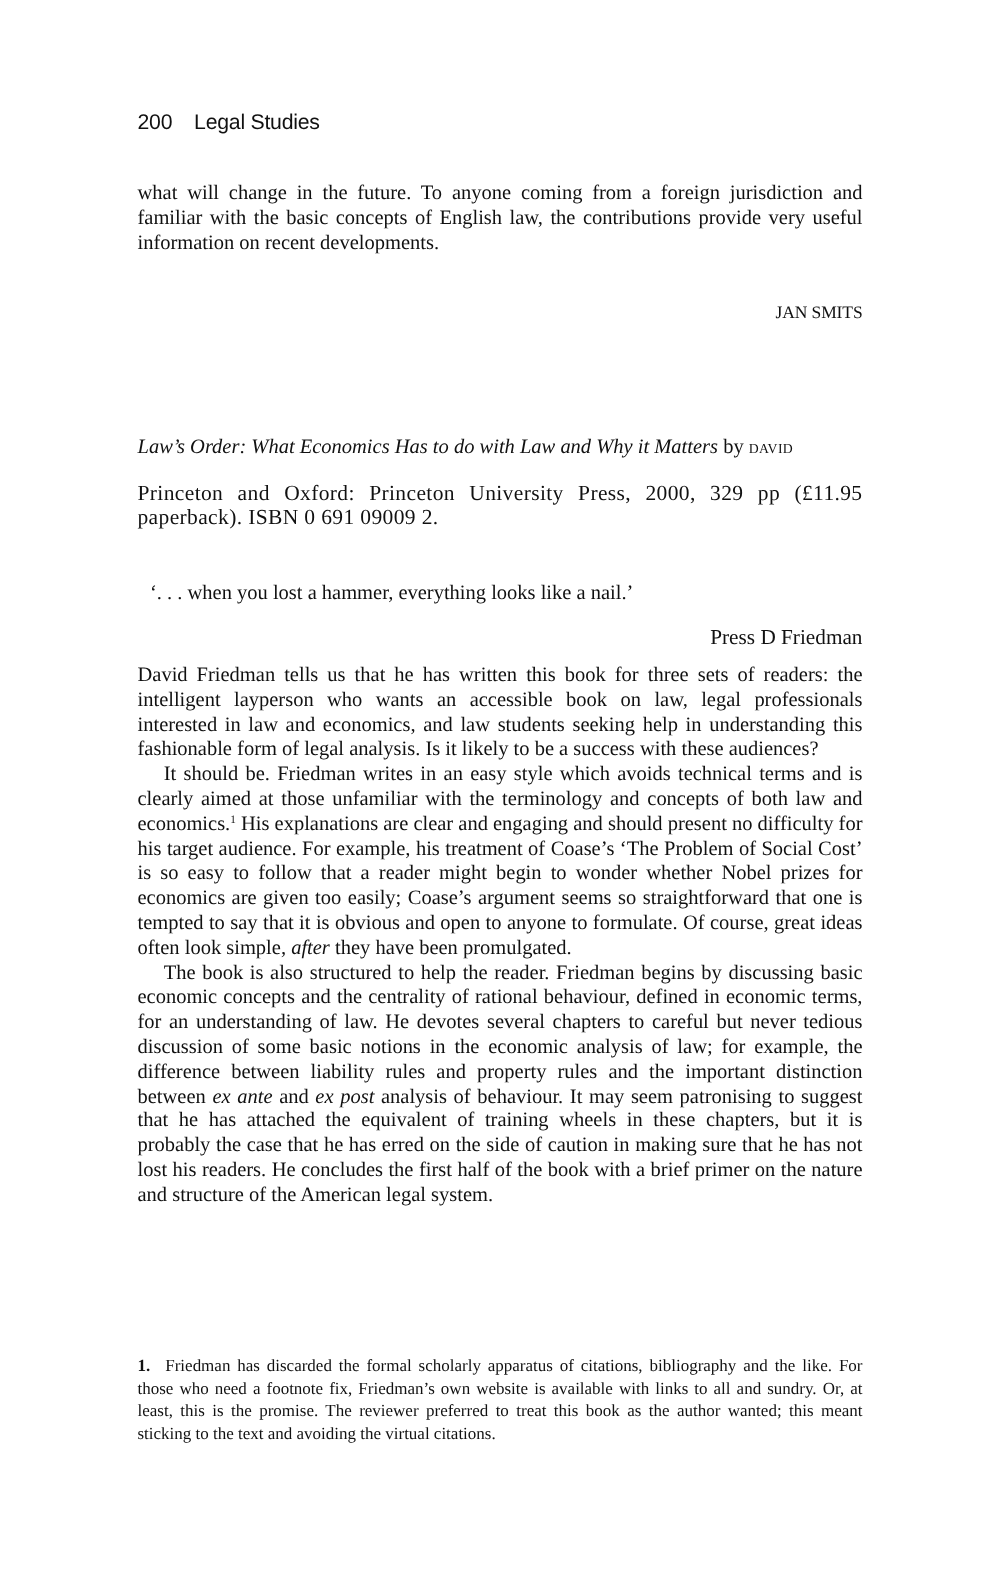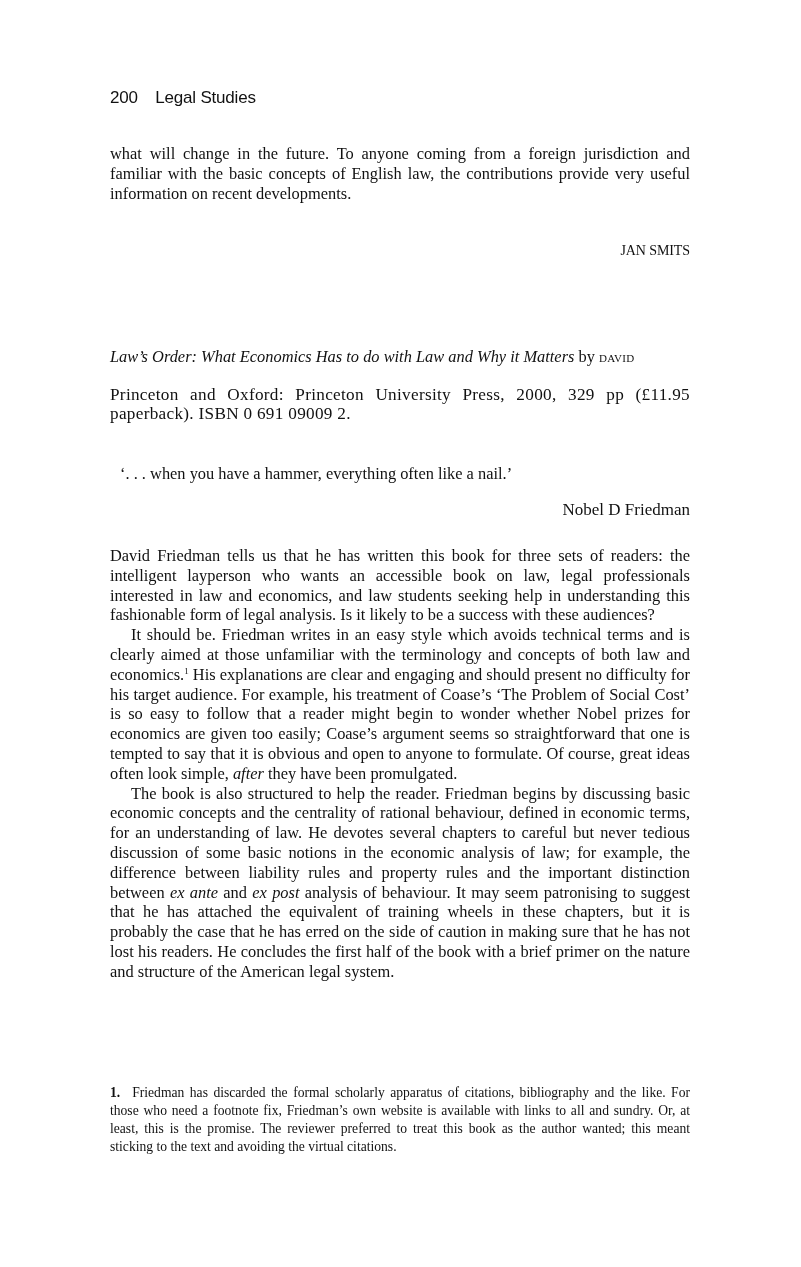--- a/index.html
+++ b/index.html
@@ -72,21 +72,21 @@
       top: 464px;
       left: 10px;
       font-size: 16.4px;
     }
     .epigraph-attrib {
       position: absolute;
       top: 500px;
       right: 0;
       font-size: 17px;
     }
-    .body { top: 546px; }
+    .body { top: 530px; }
     .body p { margin: 0; }
     .body p.indent { text-indent: 21px; }
     .footnotes {
       position: absolute;
       top: 1084px;
       left: 0;
       width: 580px;
       font-size: 13.6px;
       line-height: 18px;
       text-align: justify;
@@ -107,22 +107,22 @@
   <div class="signature">JAN SMITS</div>
 
   <div class="book-title">
     <em>Law’s Order: What Economics Has to do with Law and Why it Matters</em>
     <span>by</span>
     <span class="smallcaps">DAVID</span>
   </div>
 
   <div class="pubinfo">Princeton and Oxford: Princeton University Press, 2000, 329 pp (£11.95 paperback). ISBN 0 691 09009 2.</div>
 
-  <div class="epigraph">‘. . . when you have a hammer, everything often like a nail.’</div>
-  <div class="epigraph-attrib">Nobel D Friedman</div>
+  <div class="epigraph">‘. . . when you lost a hammer, everything looks like a nail.’</div>
+  <div class="epigraph-attrib">Press D Friedman</div>
 
   <div class="block body">
     <p>David Friedman tells us that he has written this book for three sets of readers: the intelligent layperson who wants an accessible book on law, legal professionals interested in law and economics, and law students seeking help in understanding this fashionable form of legal analysis. Is it likely to be a success with these audiences?</p>
     <p class="indent"><span>It should be. Friedman writes in an easy style which avoids technical terms and is clearly aimed at those unfamiliar with the terminology and concepts of both law and economics.</span><sup>1</sup><span> His explanations are clear and engaging and should present no difficulty for his target audience. For example, his treatment of Coase’s ‘The Problem of Social Cost’ is so easy to follow that a reader might begin to wonder whether Nobel prizes for economics are given too easily; Coase’s argument seems so straightforward that one is tempted to say that it is obvious and open to anyone to formulate. Of course, great ideas often look simple, </span><em>after</em><span> they have been promulgated.</span></p>
     <p class="indent"><span>The book is also structured to help the reader. Friedman begins by discussing basic economic concepts and the centrality of rational behaviour, defined in economic terms, for an understanding of law. He devotes several chapters to careful but never tedious discussion of some basic notions in the economic analysis of law; for example, the difference between liability rules and property rules and the important distinction between </span><em>ex ante</em><span> and </span><em>ex post</em><span> analysis of behaviour. It may seem patronising to suggest that he has attached the equivalent of training wheels in these chapters, but it is probably the case that he has erred on the side of caution in making sure that he has not lost his readers. He concludes the first half of the book with a brief primer on the nature and structure of the American legal system.</span></p>
   </div>
 
   <div class="footnotes">
     <div><span class="fn-num">1.</span><span>Friedman has discarded the formal scholarly apparatus of citations, bibliography and the like. For those who need a footnote fix, Friedman’s own website is available with links to all and sundry. Or, at least, this is the promise. The reviewer preferred to treat this book as the author wanted; this meant sticking to the text and avoiding the virtual citations.</span></div>
   </div>

